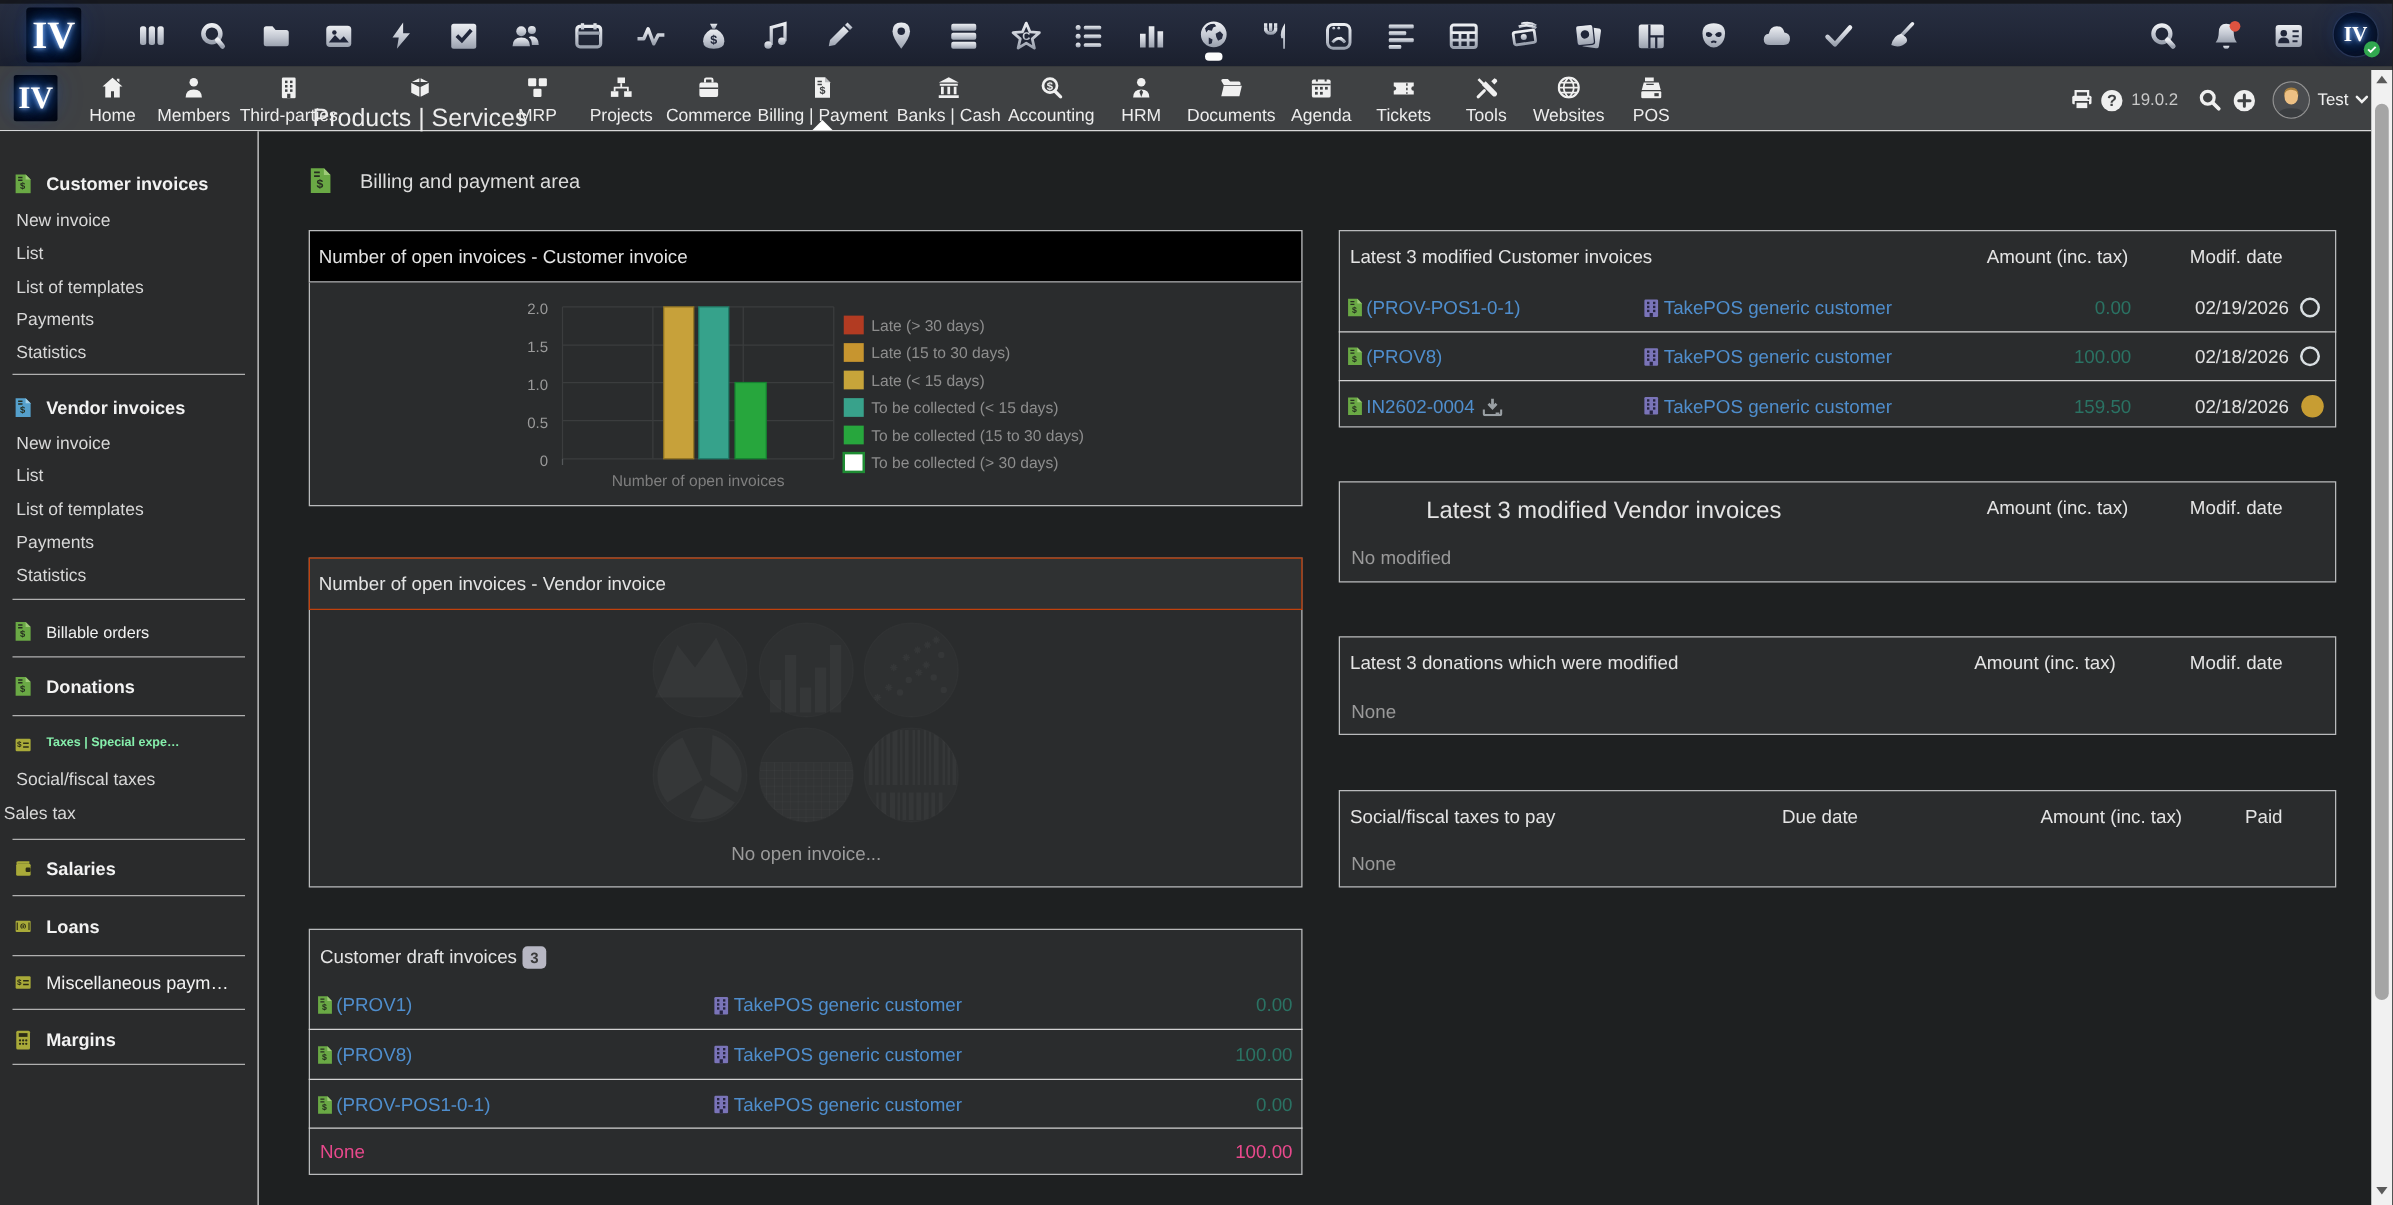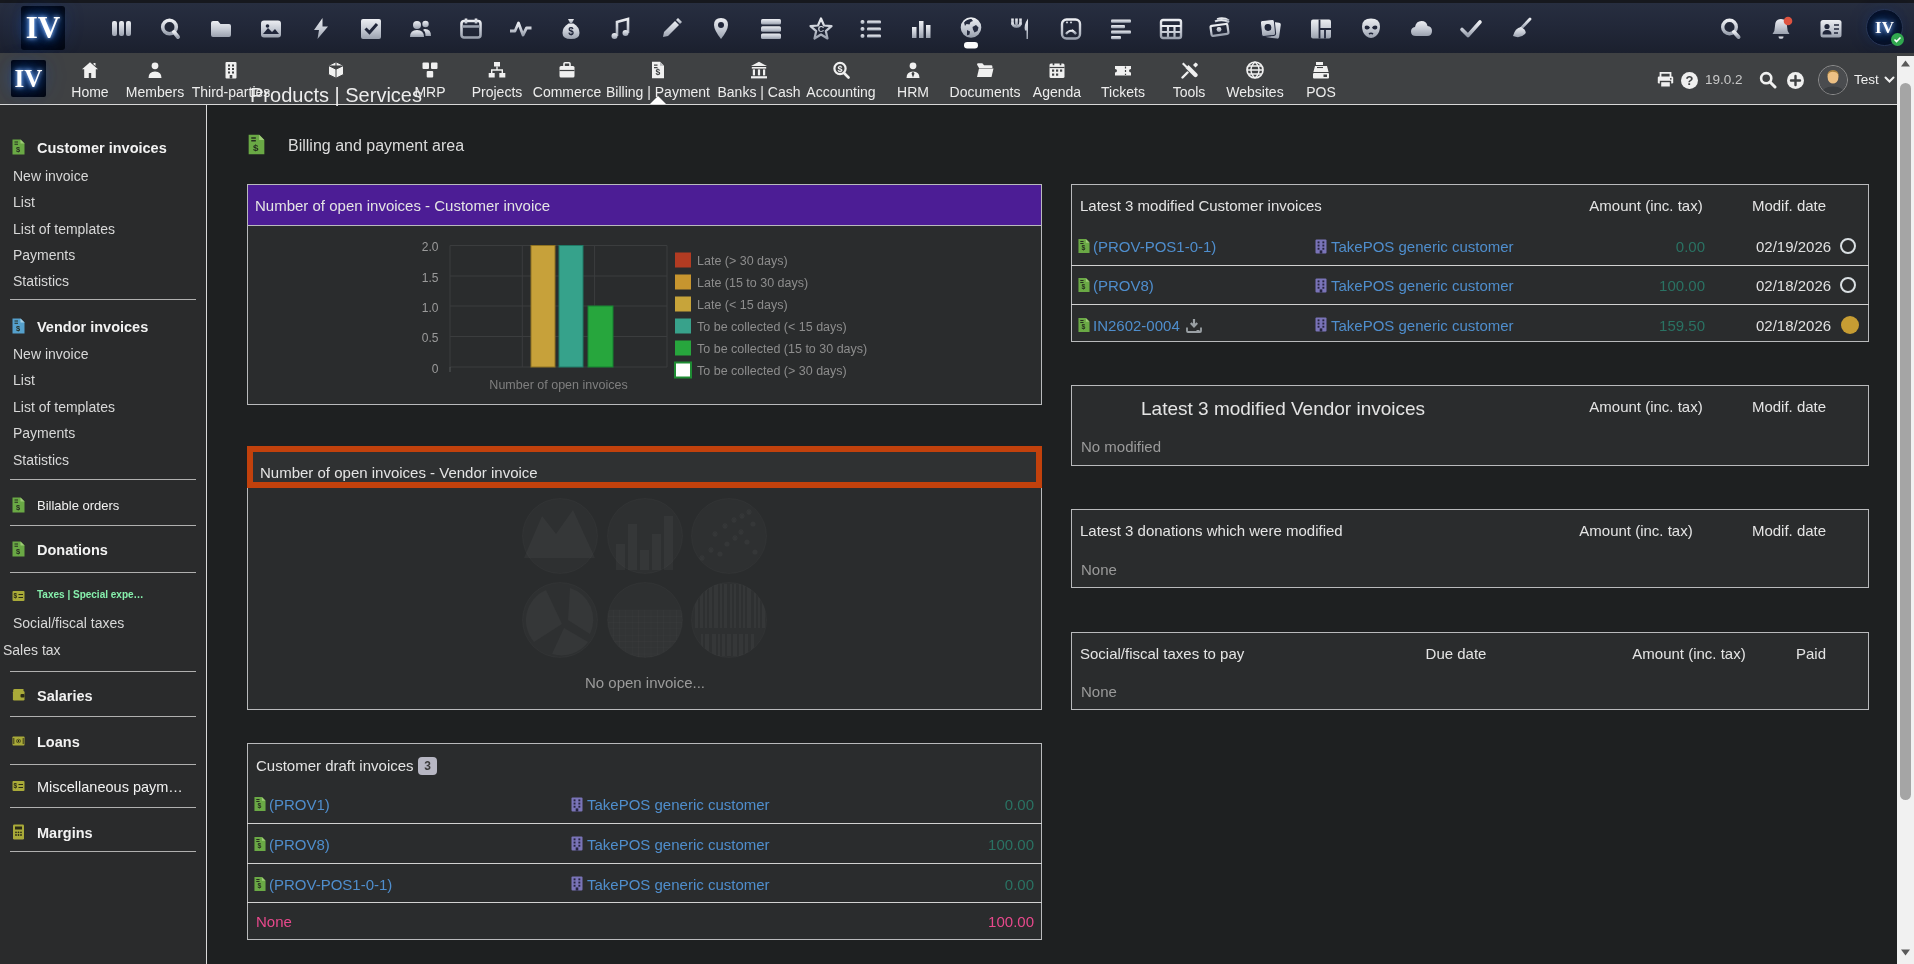--- a/index.html
+++ b/index.html
@@ -433,21 +433,21 @@
 <div class="abs" style="left:37px;top:825px;width:165px;font-size:14.5px;font-weight:bold;color:#f2f2f2;white-space:nowrap;overflow:hidden">Margins</div>
 <div class="abs" style="left:10px;top:851px;width:186px;height:1px;background:#b0b0b0"></div>
 <svg class="abs" style="left:248px;top:133px" width="17" height="23" viewBox="0 0 13 16">
     <path d="M0.5 0.5 h8 l4 4 V15.5 H0.5z" fill="#6aa945"></path>
     <path d="M8.5 0.5 l4 4 h-4z" fill="#9ecb77"></path>
     <path d="M2.5 3 h3.5 M2.5 5.2 h3.5" stroke="#262e20" stroke-width="1.1" fill="none"></path>
     <text x="6" y="12.6" font-size="7.5" font-weight="bold" fill="#262e20" text-anchor="middle">$</text>
   </svg>
 <div class="abs" style="left:288px;top:137px;font-size:16px;color:#dcdcdc;white-space:nowrap">Billing and payment area</div>
 <div class="abs" style="left:247px;top:184px;width:795px;height:221px;background:#2a2c2d;border:1px solid #b9babc"></div>
-<div class="abs" style="left:247px;top:184px;width:795px;height:42px;background:#4c1d95;border:1px solid #b9babc;line-height:41px;padding-left:7px;font-size:15px;color:#e4e4e4">Number of open invoices - Customer invoice</div>
+<div class="abs" style="left:247px;top:184px;width:795px;height:42px;background:#000000;border:1px solid #b9babc;line-height:41px;padding-left:7px;font-size:15px;color:#e4e4e4">Number of open invoices - Customer invoice</div>
 <svg class="abs" style="left:248px;top:227px" width="793" height="177" viewBox="0 0 793 177">
     <path d="M202 18.5 H419" stroke="#3b3d3e" stroke-width="1"></path>
     <path d="M202 49 H419" stroke="#3b3d3e" stroke-width="1"></path>
     <path d="M202 79 H419" stroke="#3b3d3e" stroke-width="1"></path>
     <path d="M202 109.5 H419" stroke="#3b3d3e" stroke-width="1"></path>
     <path d="M202 140 H419" stroke="#3b3d3e" stroke-width="1"></path>
     <path d="M202 18.5 V140" stroke="#3b3d3e" stroke-width="1"></path>
     <path d="M274.3 18.5 V140" stroke="#3b3d3e" stroke-width="1"></path>
     <path d="M346.6 18.5 V140" stroke="#3b3d3e" stroke-width="1"></path>
     <path d="M419 18.5 V140" stroke="#3b3d3e" stroke-width="1"></path>
@@ -468,21 +468,21 @@
     <rect x="427" y="69.5" width="16" height="15" fill="#c7a43a"></rect>
     <text x="449" y="81.7" font-size="12.5" fill="#8d8d8d">Late (&lt; 15 days)</text>
     <rect x="427" y="91.5" width="16" height="15" fill="#38a28b"></rect>
     <text x="449" y="103.7" font-size="12.5" fill="#8d8d8d">To be collected (&lt; 15 days)</text>
     <rect x="427" y="113.5" width="16" height="15" fill="#27a63d"></rect>
     <text x="449" y="125.7" font-size="12.5" fill="#8d8d8d">To be collected (15 to 30 days)</text>
     <rect x="427" y="135.5" width="16" height="15" fill="#ffffff" stroke="#1e8c33" stroke-width="2"></rect>
     <text x="449" y="147.7" font-size="12.5" fill="#8d8d8d">To be collected (&gt; 30 days)</text>
   </svg>
 <div class="abs" style="left:247px;top:446px;width:795px;height:264px;background:#2a2c2d;border:1px solid #b9babc"></div>
-<div class="abs" style="left:247px;top:446px;width:795px;height:42px;background:#2f3132;border:6px solid #c2410c;line-height:41px;padding-left:7px;font-size:15px;color:#e4e4e4">Number of open invoices - Vendor invoice</div>
+<div class="abs" style="left:247px;top:446px;width:795px;height:42px;background:#2f3132;border:1px solid #c2410c;line-height:41px;padding-left:7px;font-size:15px;color:#e4e4e4">Number of open invoices - Vendor invoice</div>
 <svg class="abs" style="left:248px;top:489px" width="793" height="220" viewBox="0 0 793 220">
     <circle cx="312" cy="47" r="37.5" fill="rgba(255,255,255,0.018)" stroke="rgba(255,255,255,0.026)" stroke-width="1"></circle>
     <circle cx="397" cy="47" r="37.5" fill="rgba(255,255,255,0.018)" stroke="rgba(255,255,255,0.026)" stroke-width="1"></circle>
     <circle cx="481" cy="47" r="37.5" fill="rgba(255,255,255,0.018)" stroke="rgba(255,255,255,0.026)" stroke-width="1"></circle>
     <circle cx="312" cy="131" r="37.5" fill="rgba(255,255,255,0.018)" stroke="rgba(255,255,255,0.026)" stroke-width="1"></circle>
     <circle cx="397" cy="131" r="37.5" fill="rgba(255,255,255,0.018)" stroke="rgba(255,255,255,0.026)" stroke-width="1"></circle>
     <circle cx="481" cy="131" r="37.5" fill="rgba(255,255,255,0.018)" stroke="rgba(255,255,255,0.026)" stroke-width="1"></circle>
     <path d="M276 69 L294 27 L308 45 L325 21 L347 69 z" fill="rgba(255,255,255,0.034)"></path>
     <rect x="368" y="55" width="9" height="26" fill="rgba(255,255,255,0.034)"></rect>
     <rect x="380" y="35" width="9" height="46" fill="rgba(255,255,255,0.034)"></rect>

